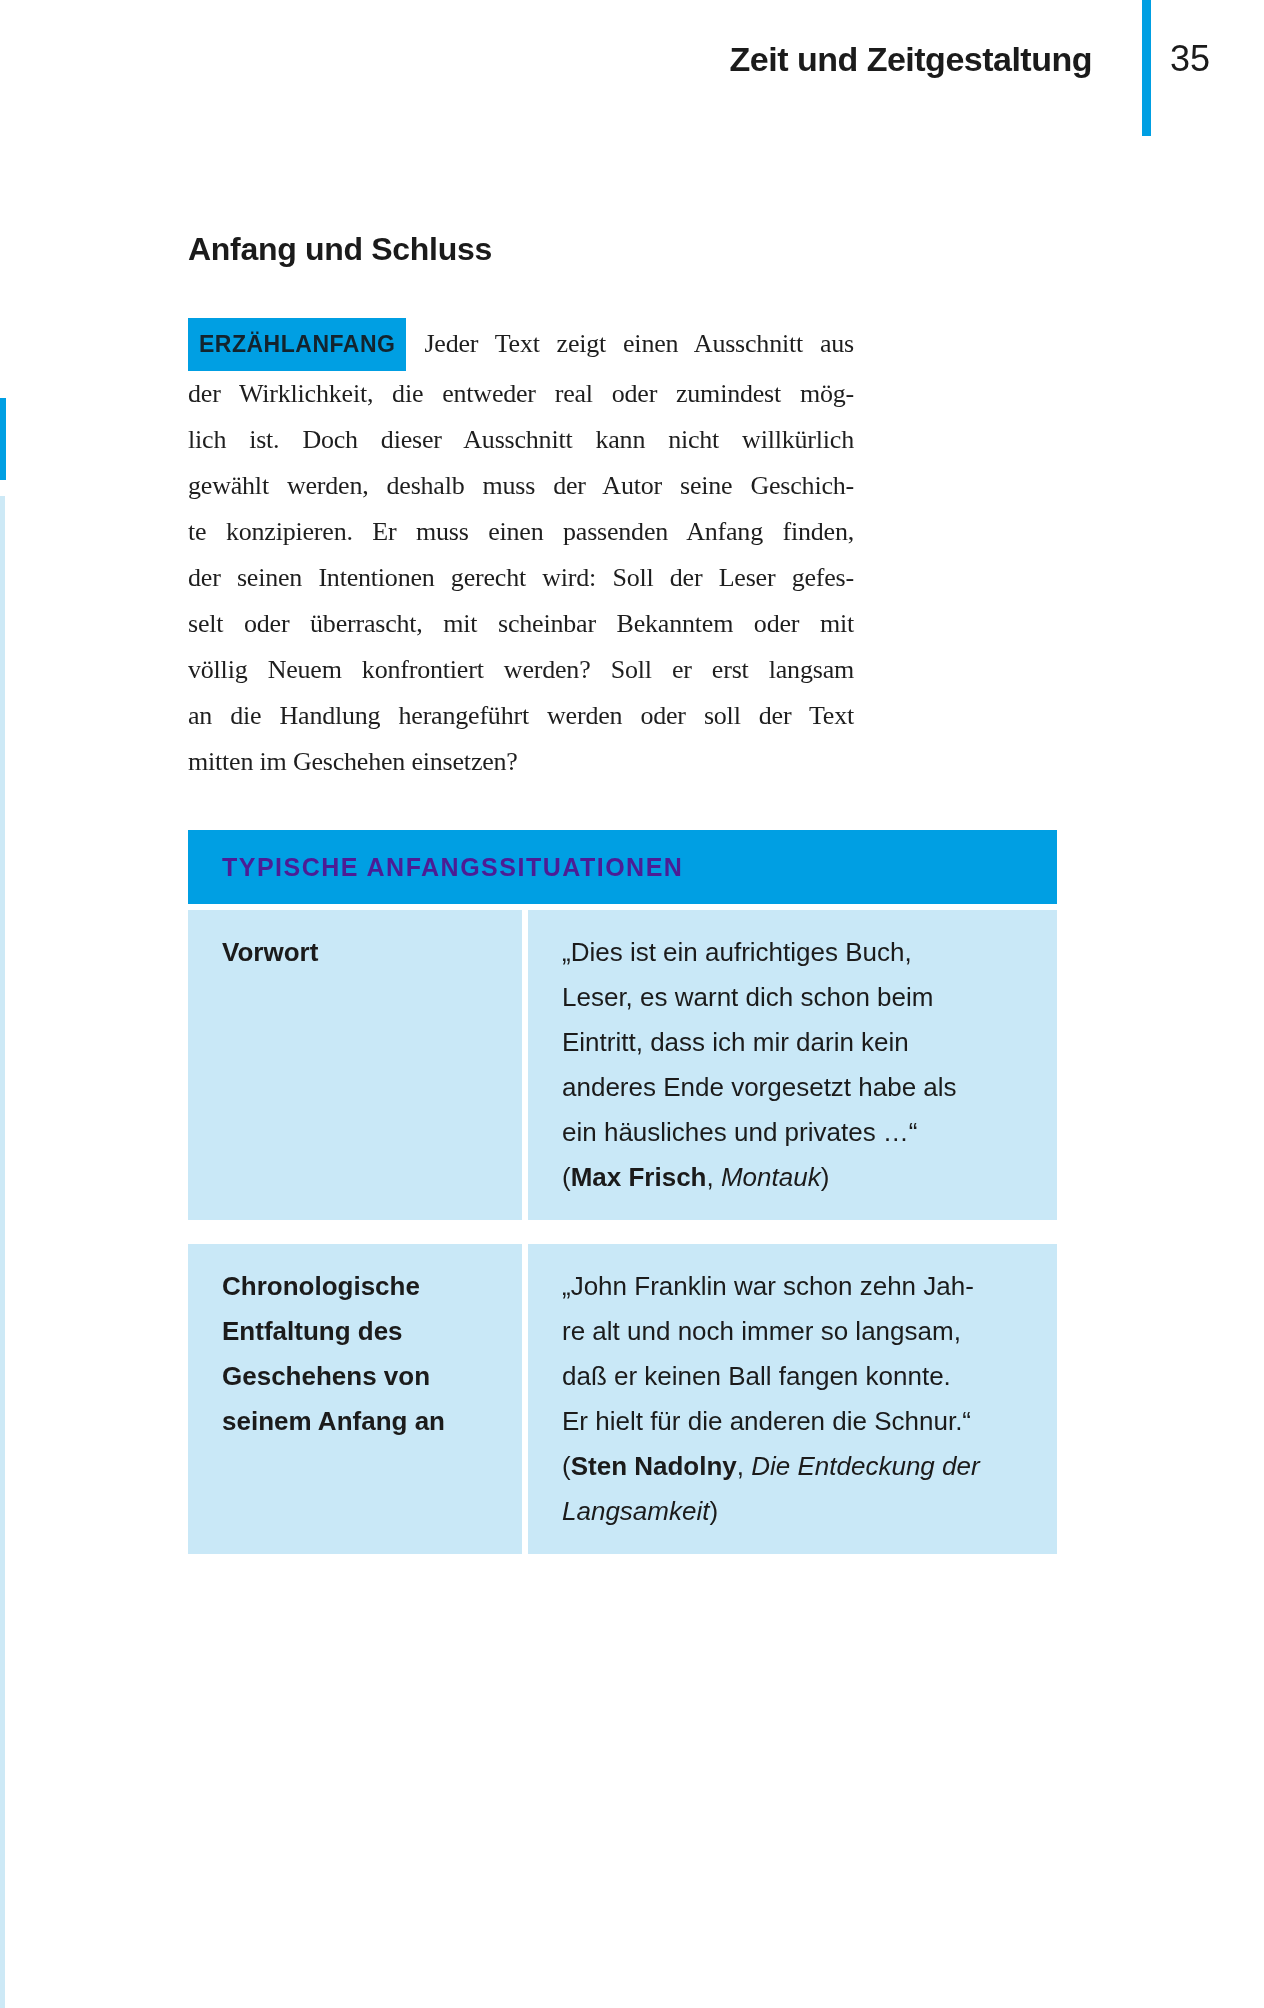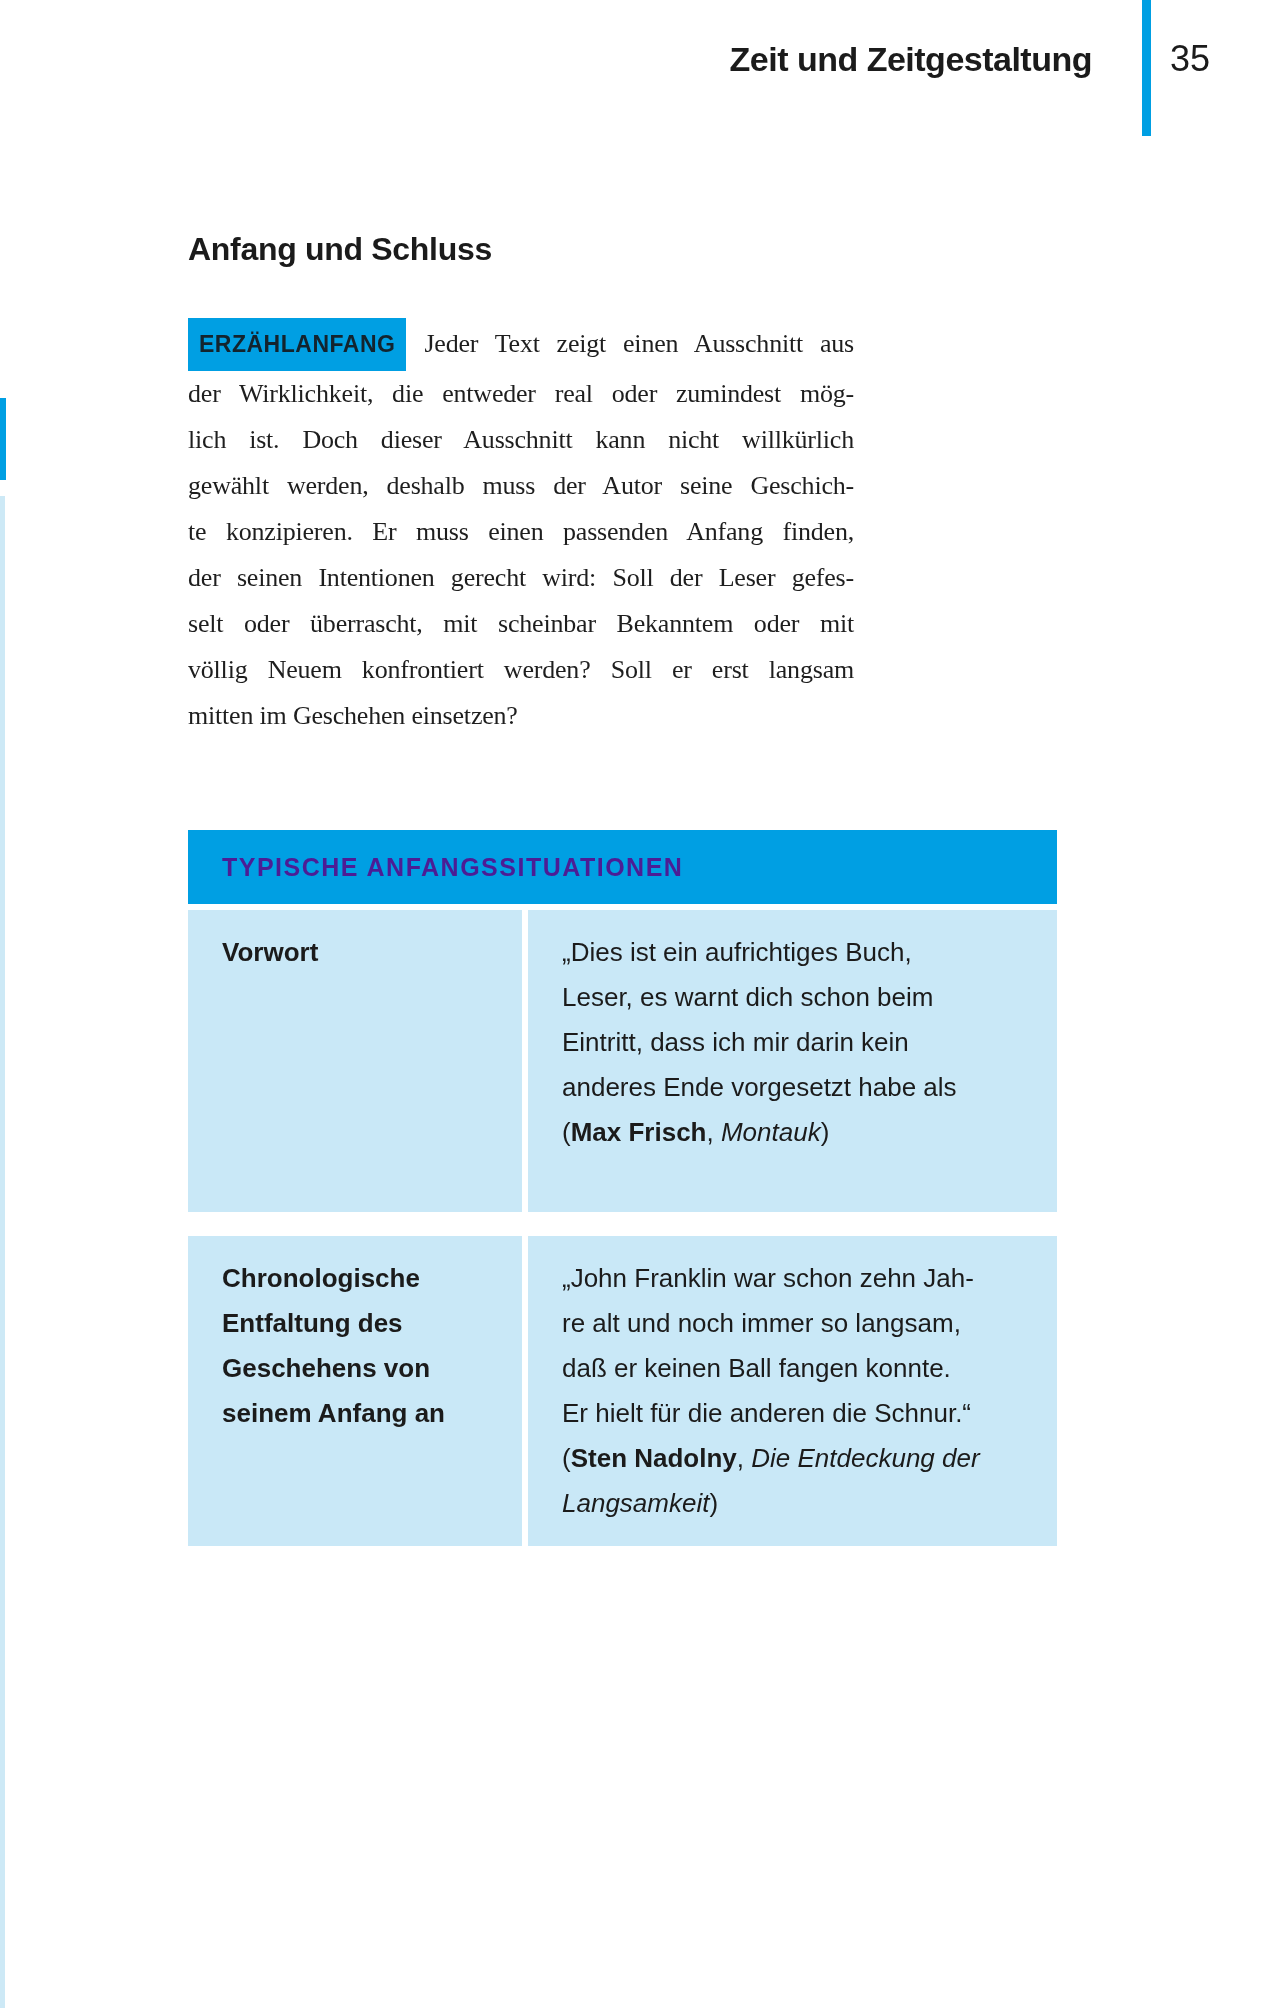--- a/index.html
+++ b/index.html
@@ -160,35 +160,37 @@
   <div class="intro">
     <div class="jline"><span class="badge">ERZÄHLANFANG</span><span>Jeder Text zeigt einen Ausschnitt aus</span></div>
     <div class="lines">
         <div class="jline">der Wirklichkeit, die entweder real oder zumindest mög-</div>
         <div class="jline">lich ist. Doch dieser Ausschnitt kann nicht willkürlich</div>
         <div class="jline">gewählt werden, deshalb muss der Autor seine Geschich-</div>
         <div class="jline">te konzipieren. Er muss einen passenden Anfang finden,</div>
         <div class="jline">der seinen Intentionen gerecht wird: Soll der Leser gefes-</div>
         <div class="jline">selt oder überrascht, mit scheinbar Bekanntem oder mit</div>
         <div class="jline">völlig Neuem konfrontiert werden? Soll er erst langsam</div>
+        <div class="jline">an die Handlung herangeführt werden oder soll der Text</div>
         <div class="jline">mitten im Geschehen einsetzen?</div>
       </div>
   </div>
 
   <section class="anfang-table">
     <div class="tbl-header">TYPISCHE ANFANGSSITUATIONEN</div>
 
     <div class="tbl-row row-a">
       <div class="cell label-cell">Vorwort</div>
       <div class="cell quote-cell">
         <div>
             <div class="qline">„Dies ist ein aufrichtiges Buch,</div>
             <div class="qline">Leser, es warnt dich schon beim</div>
             <div class="qline">Eintritt, dass ich mir darin kein</div>
             <div class="qline">anderes Ende vorgesetzt habe als</div>
+            <div class="qline">ein häusliches und privates …“</div>
           </div>
         <div class="citation"><span>(</span><span class="cite-author">Max Frisch</span><span>, </span><span class="cite-work">Montauk</span><span>)</span></div>
       </div>
     </div>
 
     <div class="tbl-row row-b">
       <div class="cell label-cell">Chronologische Entfaltung des Geschehens von seinem Anfang an</div>
       <div class="cell quote-cell">
         <div>
             <div class="qline">„John Franklin war schon zehn Jah-</div>

